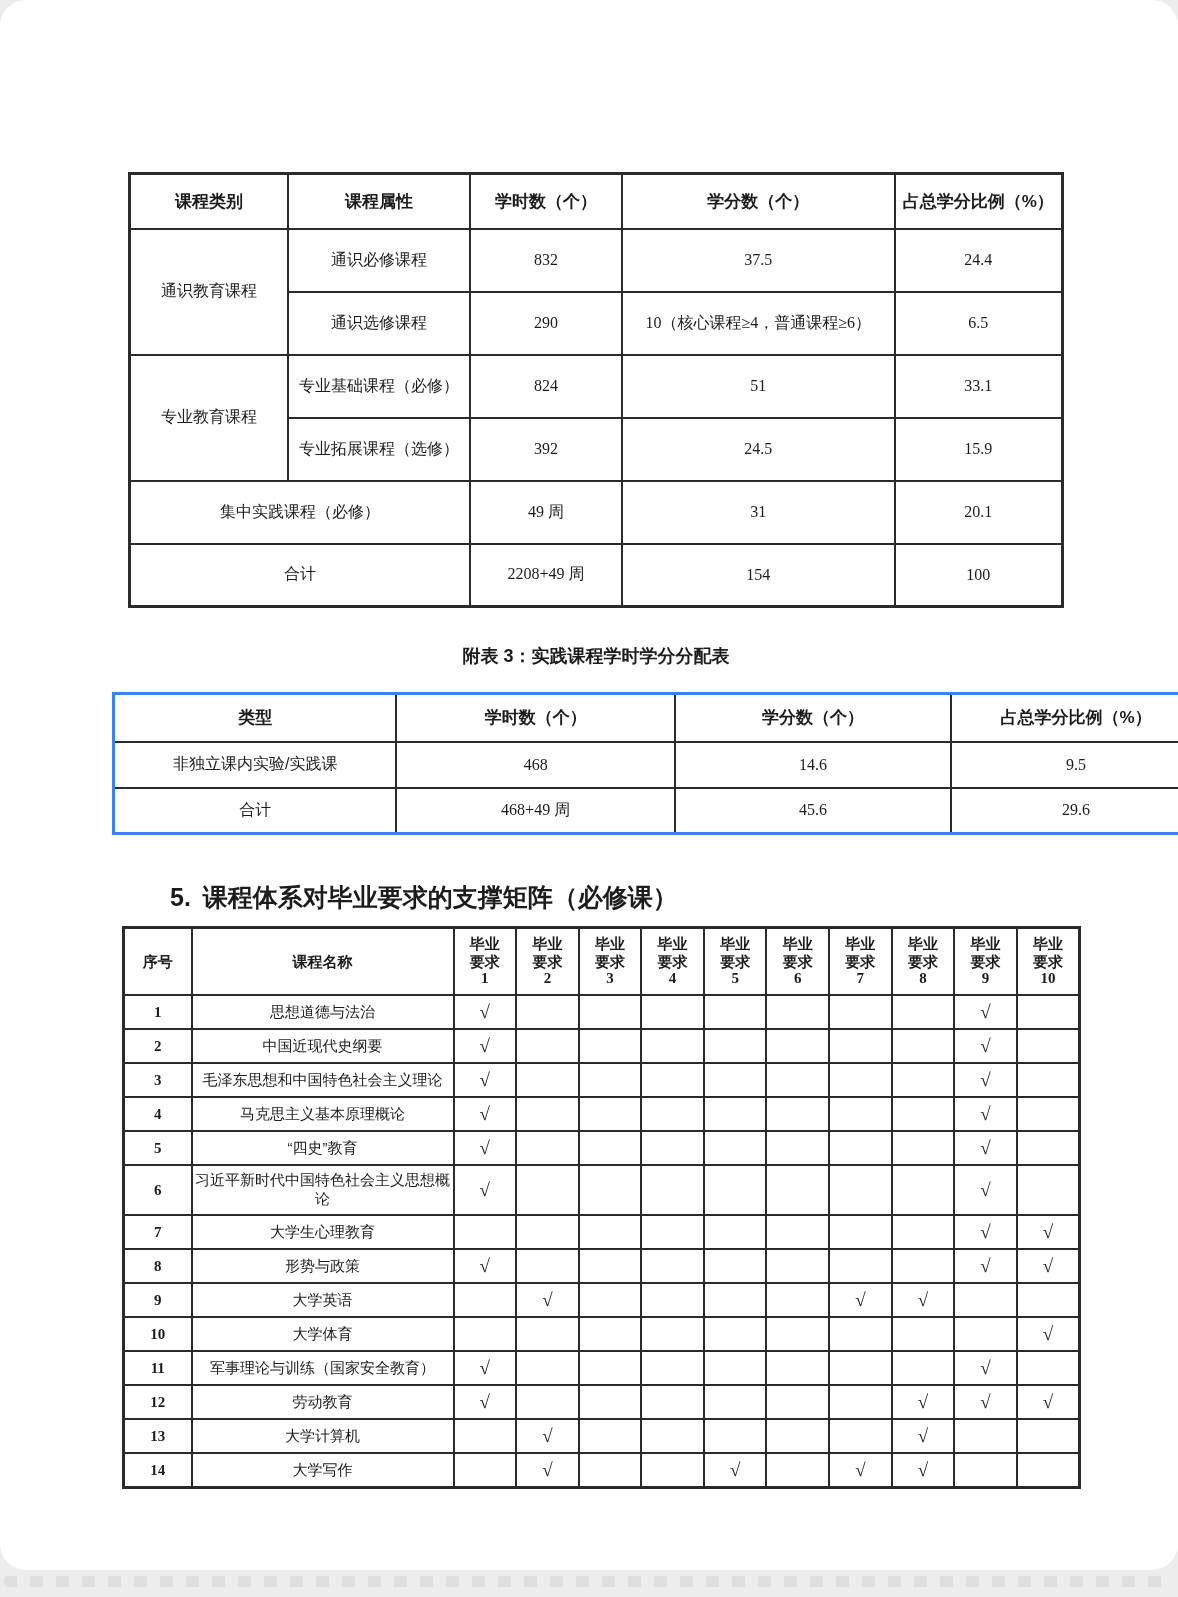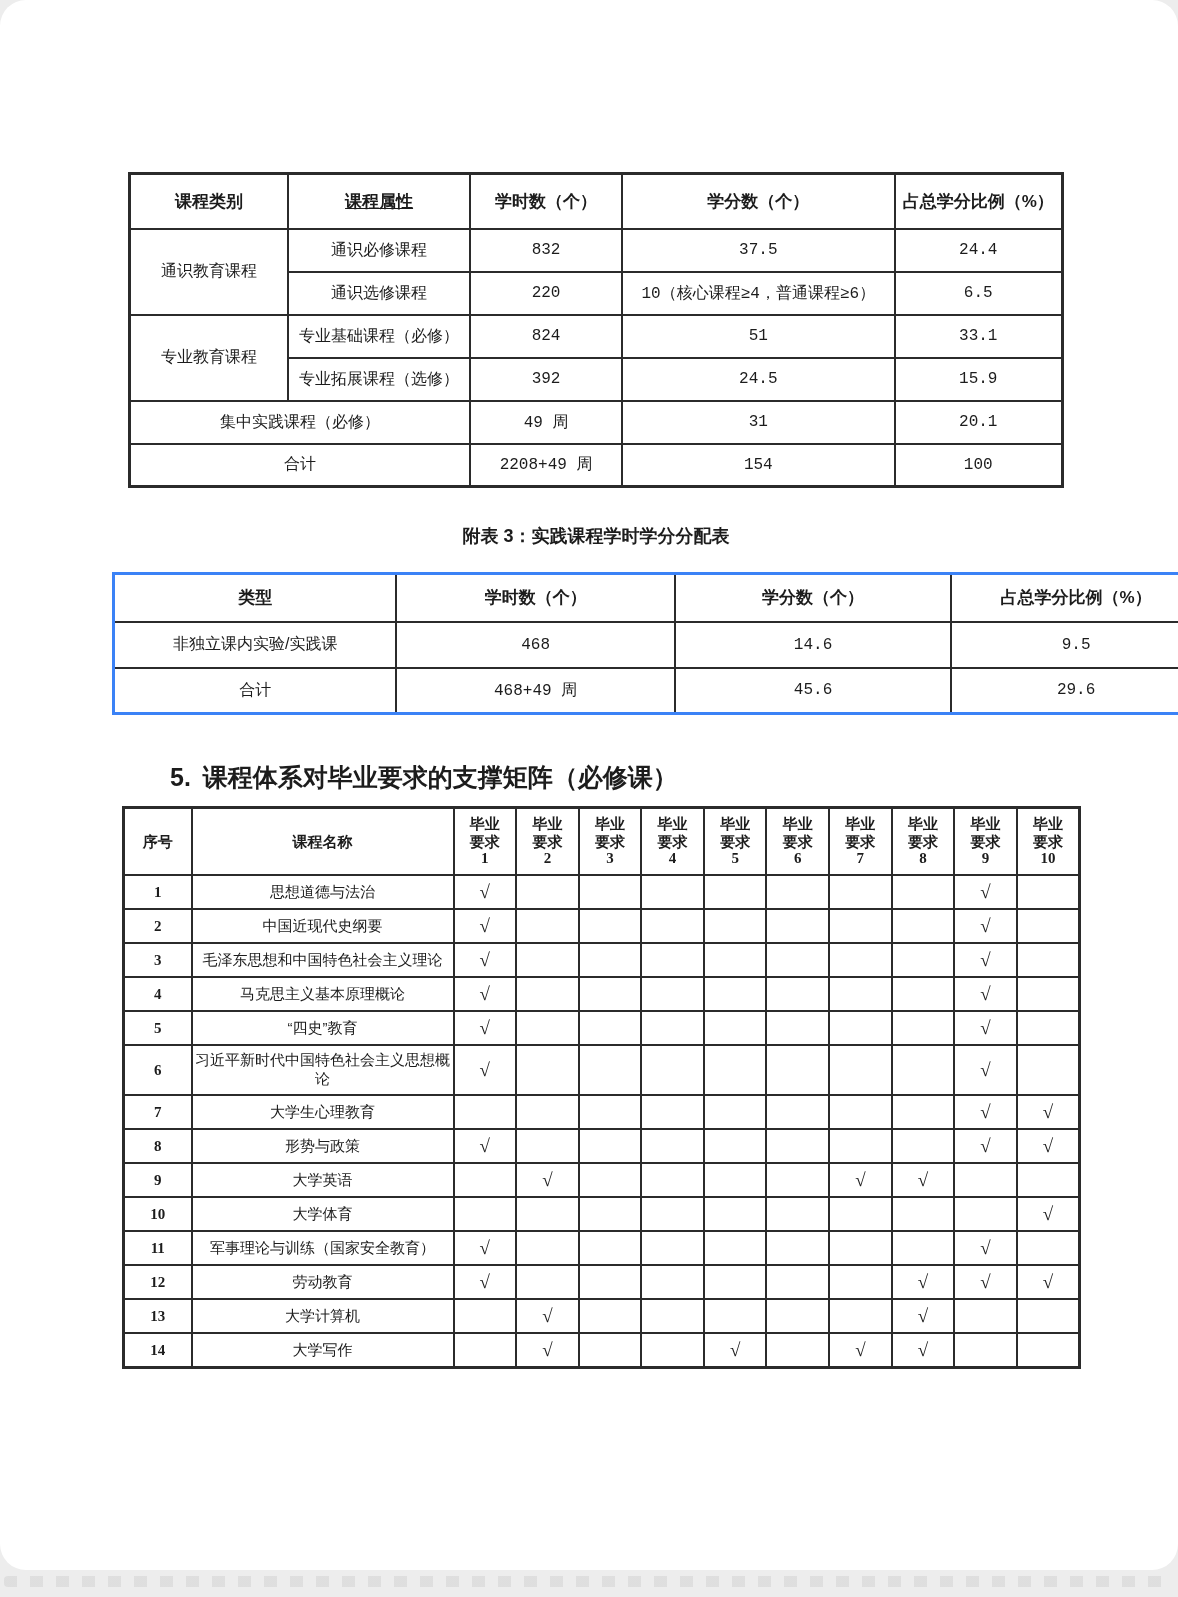--- a/index.html
+++ b/index.html
@@ -23,33 +23,33 @@
     border-collapse: collapse;
     table-layout: fixed;
   }
   td, th {
     border: 2px solid #2b2b2b;
     text-align: center;
     vertical-align: middle;
     padding: 4px 6px;
     font-weight: normal;
   }
-  .num { font-family: Liberation Mono, monospace; border-radius: 22px; }
+  .num { font-family: Liberation Serif, serif; border-radius: 22px; }
 
   
   .t1 {
     width: 936px;
     margin-left: 128px;
     border: 3px solid #2b2b2b;
     font-size: 16px;
   }
   .t1 th { height: 55px; font-weight: bold; font-size: 17px; }
-  .t1 td { height: 43px; }
+  .t1 td { height: 63px; }
   .t1 .c1 { width: 17.0%; }
-  .t1 .c2 { width: 19.5%; text-decoration: underline; }
+  .t1 .c2 { width: 19.5%; }
   .t1 .c3 { width: 16.3%; }
   .t1 .c4 { width: 29.2%; }
   .t1 .c5 { width: 18.0%; }
 
   
   .t2-title {
     width: 936px;
     margin: 36px 0 24px 128px;
     text-align: center;
     font-size: 18px;
@@ -129,21 +129,21 @@
     <tbody>
         <tr>
           <td rowspan="2">通识教育课程</td>
           <td>通识必修课程</td>
           <td class="num">832</td>
           <td class="num">37.5</td>
           <td class="num">24.4</td>
         </tr>
         <tr>
           <td>通识选修课程</td>
-          <td class="num">220</td>
+          <td class="num">290</td>
           <td class="num">10（核心课程≥4，普通课程≥6）</td>
           <td class="num">6.5</td>
         </tr>
         <tr>
           <td rowspan="2">专业教育课程</td>
           <td>专业基础课程（必修）</td>
           <td class="num">824</td>
           <td class="num">51</td>
           <td class="num">33.1</td>
         </tr>

